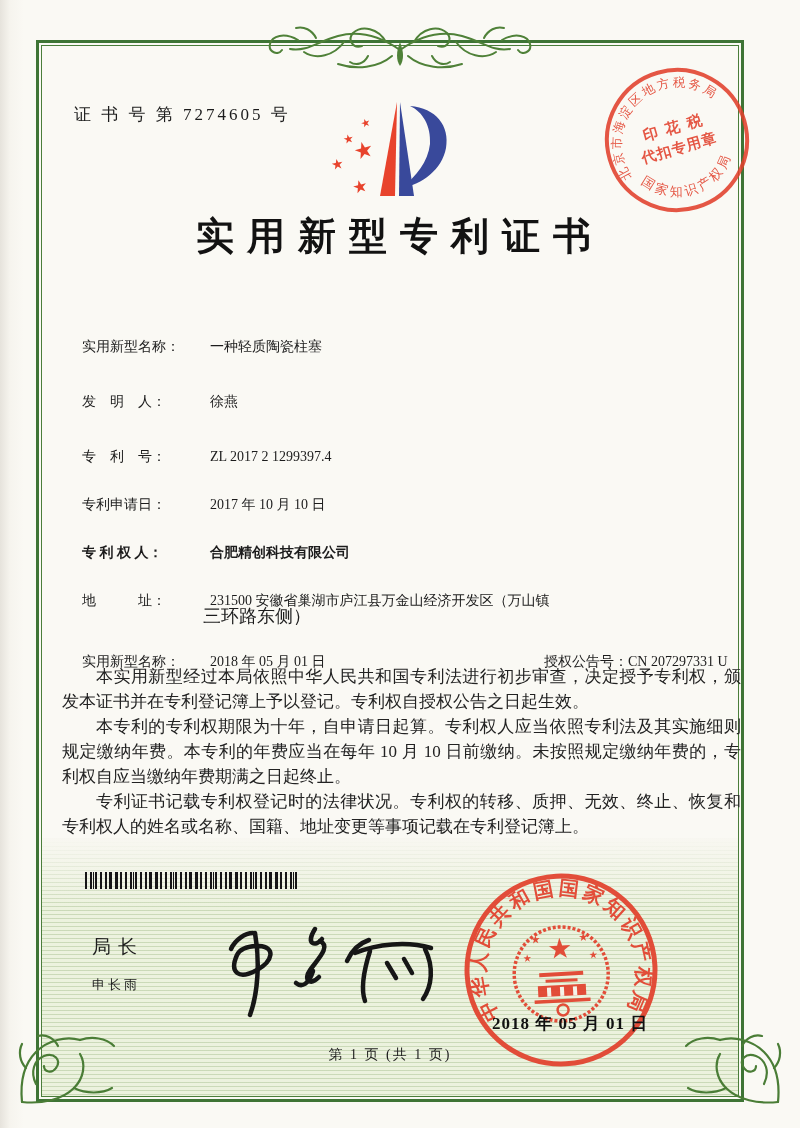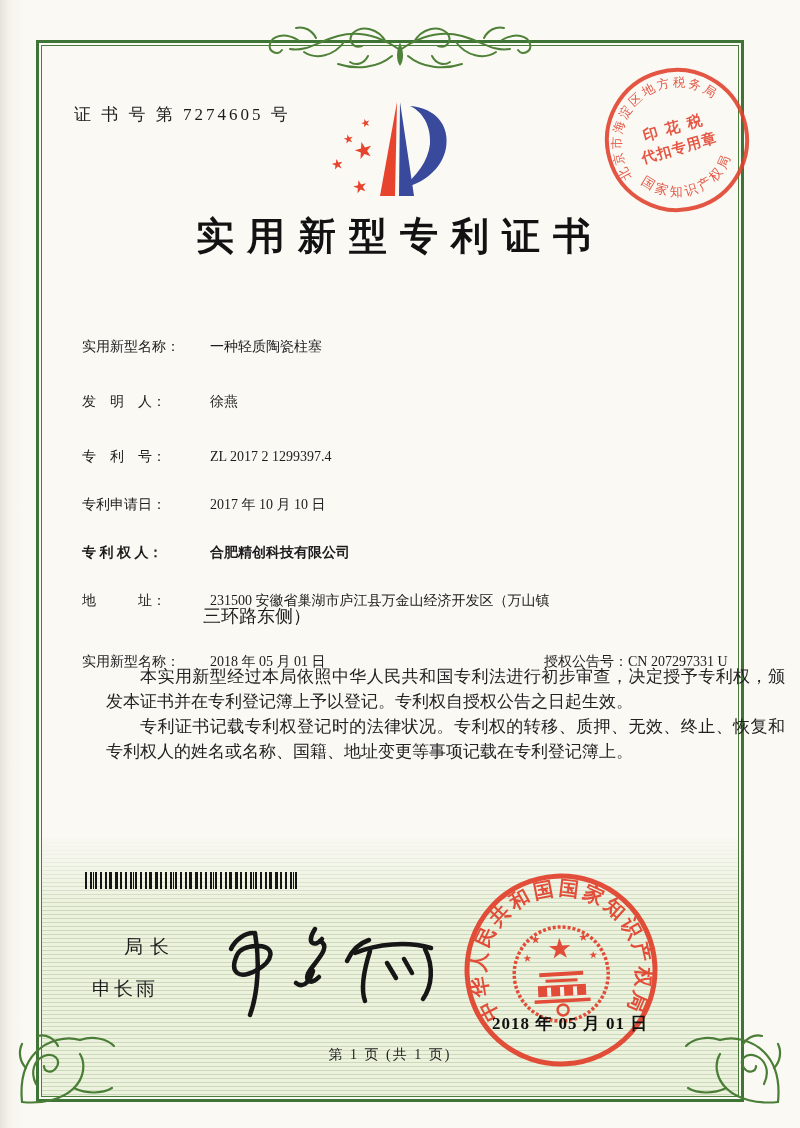--- a/index.html
+++ b/index.html
@@ -19,30 +19,30 @@
       linear-gradient(180deg,#f8f7f1 0,rgba(248,247,241,0) 70px),
       repeating-linear-gradient(180deg,rgba(126,160,96,.30) 0 1px,rgba(255,255,255,0) 1px 4px),
       #ecf2de;
   }
   .cert-no{left:74px;top:103px;font-size:17px;letter-spacing:3px;text-align:right;}
   .title{left:0;top:211px;width:800px;text-align:center;font-size:38px;font-weight:700;letter-spacing:13px;color:#121212;}
   .row{left:75px;font-size:14px;white-space:pre;}
   .row .lbl{display:inline-block;min-width:128px;}
   .addr2{left:203px;font-size:18px;text-align:right;}
   .grant-right{left:455px;text-align:center;}
-  .paras{left:62px;top:664px;width:679px;font-size:17px;line-height:25px;text-align:justify;color:#222;margin-left:44px;}
+  .paras{left:62px;top:664px;width:679px;font-size:17px;line-height:25px;text-align:justify;color:#222;}
   .paras p{margin:0;text-indent:2em;}
   .barcode{
     left:85px;top:872px;width:212px;height:17px;
     background:
       repeating-linear-gradient(90deg,#161616 0 2px,rgba(0,0,0,0) 2px 5px),
       repeating-linear-gradient(90deg,#161616 0 1px,rgba(0,0,0,0) 1px 8px);
   }
-  .commissioner{left:92px;top:934px;font-size:19px;letter-spacing:7px;margin-left:32px;}
-  .commissioner-name{left:92px;top:976px;font-size:19px;letter-spacing:3px;}
+  .commissioner{left:92px;top:934px;font-size:19px;letter-spacing:7px;}
+  .commissioner-name{left:92px;top:976px;font-size:13px;letter-spacing:3px;}
   .seal-date{left:492px;top:1012px;font-size:17px;letter-spacing:1px;color:#111;font-weight:600;}
   .footer{left:0;top:1046px;width:780px;text-align:center;font-size:14px;letter-spacing:2px;}
   svg{display:block;}
   .red-text{fill:#e2402c;}
 </style>
 </head>
 <body>
 
 <div class="abs guilloche"></div>
 
@@ -138,20 +138,21 @@
 <div class="abs addr2" style="top:604px;">三环路东侧）</div>
 <div class="abs row" style="top:637px;width:700px;">
   <span class="lbl">实用新型名称：</span><span>2018 年 05 月 01 日</span>
   <span class="abs grant-right" style="top:0;">
     <span>授权公告号：</span><span>CN 207297331 U</span>
   </span>
 </div>
 
 <div class="abs paras">
   <p>本实用新型经过本局依照中华人民共和国专利法进行初步审查，决定授予专利权，颁发本证书并在专利登记簿上予以登记。专利权自授权公告之日起生效。</p>
+  <p>本专利的专利权期限为十年，自申请日起算。专利权人应当依照专利法及其实施细则规定缴纳年费。本专利的年费应当在每年 10 月 10 日前缴纳。未按照规定缴纳年费的，专利权自应当缴纳年费期满之日起终止。</p>
   <p>专利证书记载专利权登记时的法律状况。专利权的转移、质押、无效、终止、恢复和专利权人的姓名或名称、国籍、地址变更等事项记载在专利登记簿上。</p>
 </div>
 
 <div class="abs barcode"></div>
 
 <div class="abs commissioner">局长</div>
 <div class="abs commissioner-name">申长雨</div>
 
 <svg class="abs" style="left:195px;top:903px;" width="250" height="122" viewBox="0 0 250 122">
   <g stroke="#161616" fill="none" stroke-width="4.5" stroke-linecap="round" stroke-linejoin="round">

